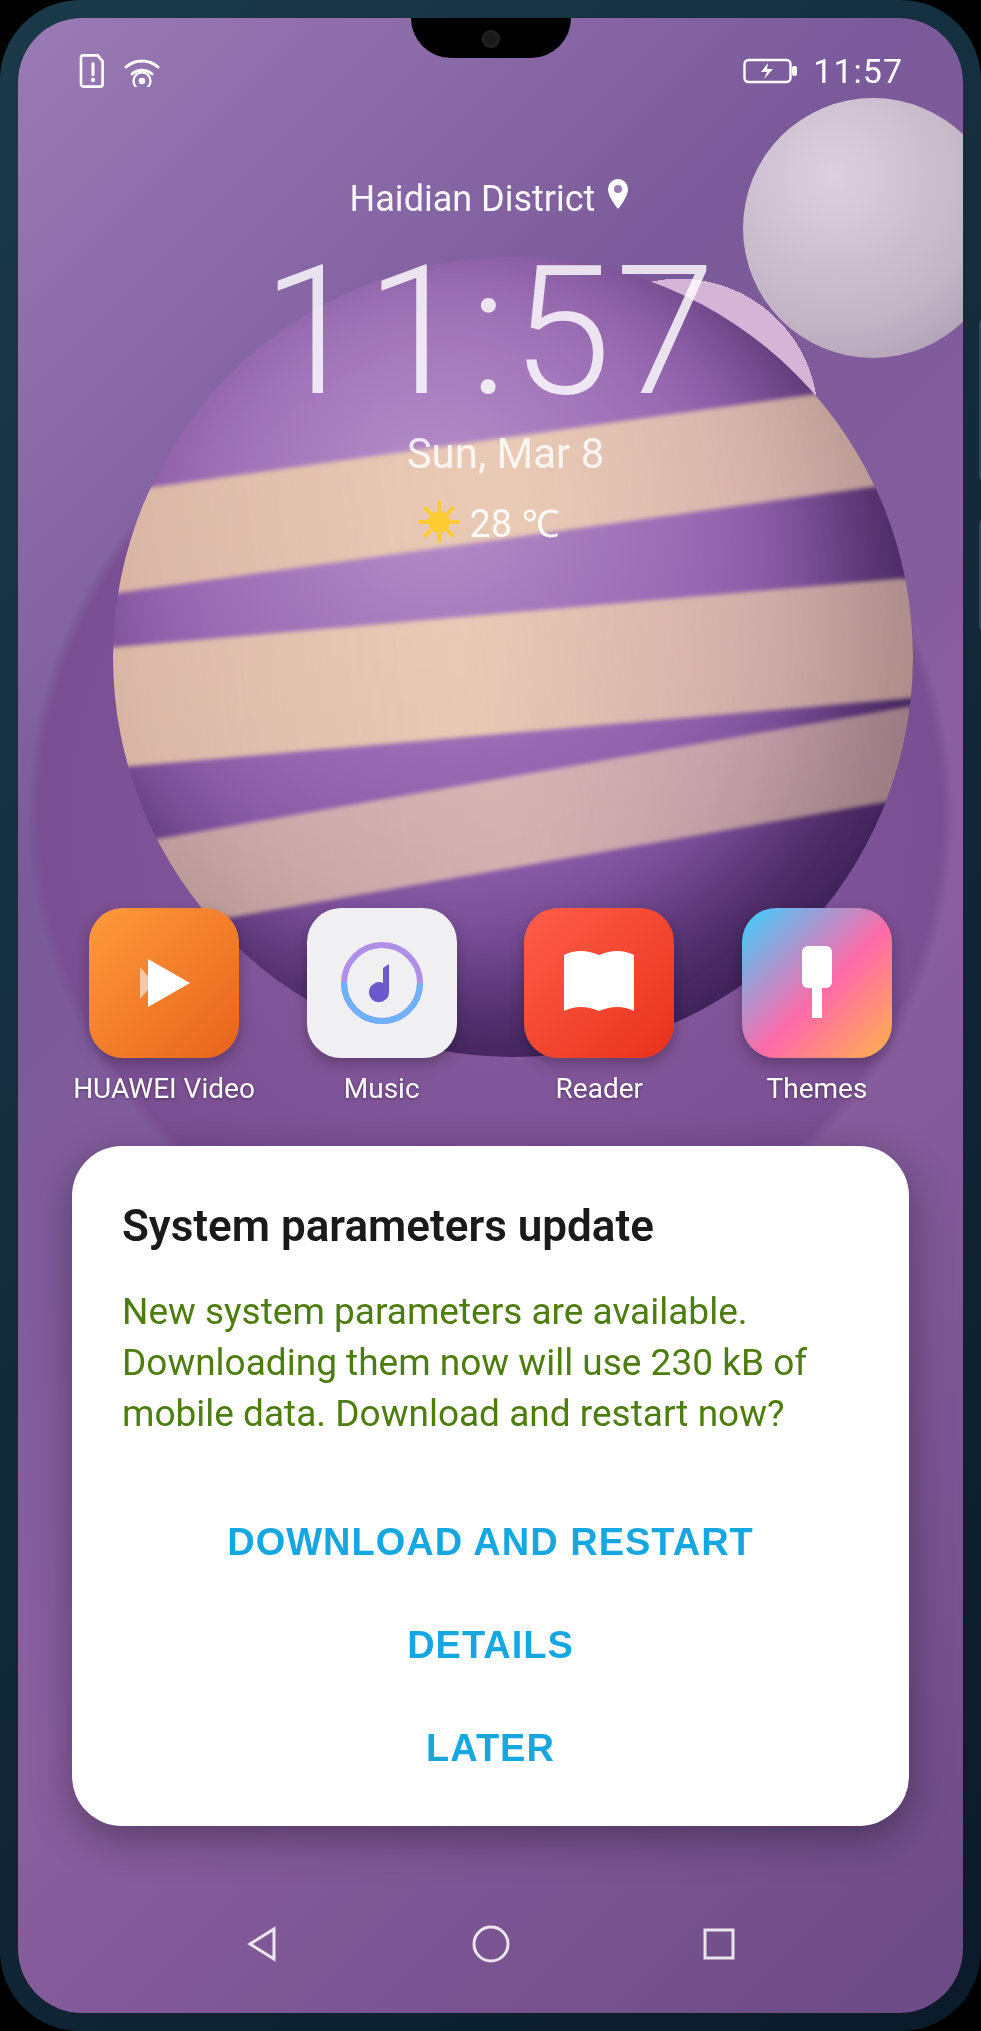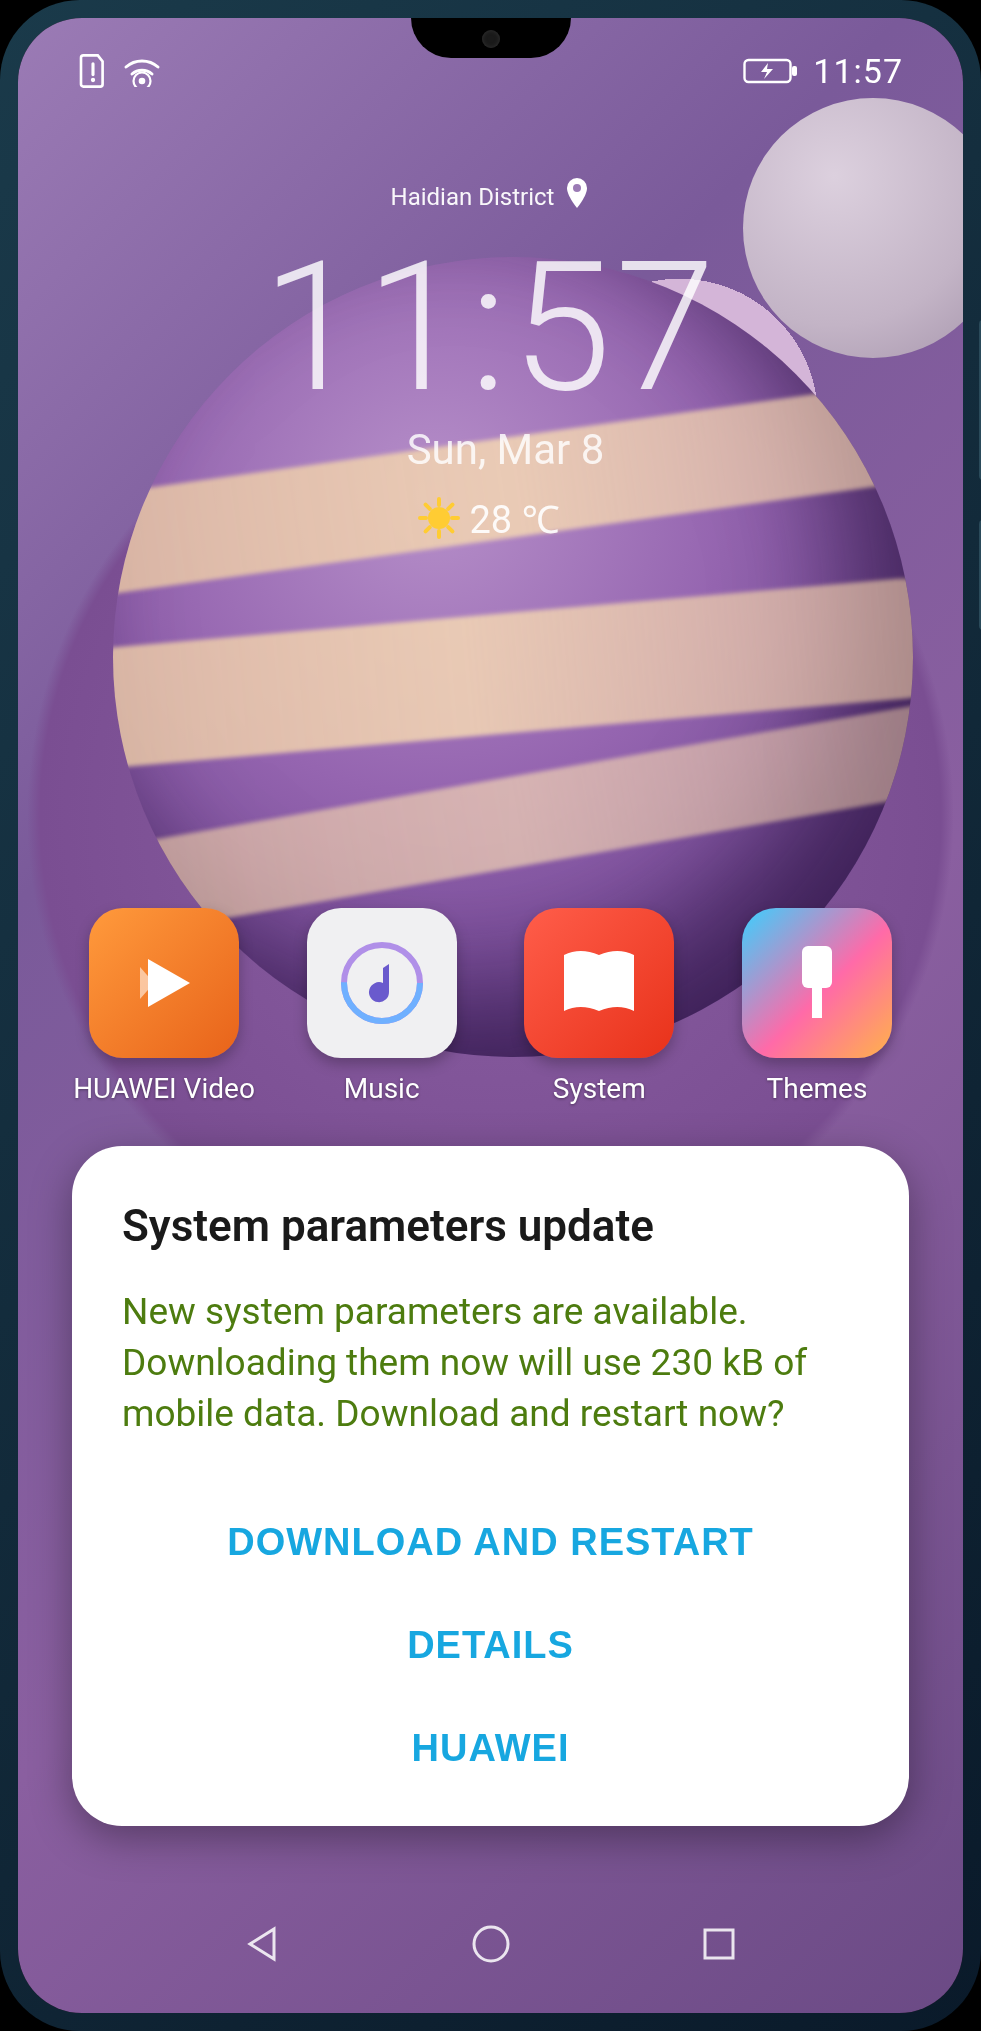--- a/index.html
+++ b/index.html
@@ -109,21 +109,21 @@
   .sim-icon svg, .wifi-icon svg, .battery-icon svg { display:block; }
   .lock-info {
     position: absolute;
     top: 160px;
     left: 0; right: 0;
     text-align: center;
     color: rgba(255,255,255,0.92);
     z-index: 10;
   }
   .location-row {
-    font-size: 24px;
+    font-size: 36px;
     display:flex;
     align-items:center;
     justify-content:center;
     gap:10px;
     color: rgba(255,255,255,0.95);
   }
   .clock {
     font-size: 180px;
     font-weight: 300;
     letter-spacing: 4px;
@@ -331,39 +331,39 @@
           </div>
           <div class="app-label">Music</div>
         </div>
         <div class="app">
           <div class="app-icon ic-reader">
             <svg width="86" height="76" viewBox="0 0 86 76">
               <path d="M8 10 q16 -8 35 0 v56 q-19 -8 -35 0 z" fill="#fff"></path>
               <path d="M78 10 q-16 -8 -35 0 v56 q19 -8 35 0 z" fill="#fff"></path>
             </svg>
           </div>
-          <div class="app-label">System</div>
+          <div class="app-label">Reader</div>
         </div>
         <div class="app">
           <div class="app-icon ic-themes">
             <svg width="70" height="90" viewBox="0 0 70 90">
               <rect x="20" y="8" width="30" height="42" rx="6" fill="#fff"></rect>
               <rect x="30" y="50" width="10" height="30" fill="#fff"></rect>
             </svg>
           </div>
           <div class="app-label">Themes</div>
         </div>
       </div>
 
       <div class="dialog">
         <div class="dialog-title">System parameters update</div>
         <div class="dialog-body">New system parameters are available. Downloading them now will use 230 kB of mobile data. Download and restart now?</div>
         <button class="dialog-btn">DOWNLOAD AND RESTART</button>
         <button class="dialog-btn">DETAILS</button>
-        <button class="dialog-btn">HUAWEI</button>
+        <button class="dialog-btn">LATER</button>
       </div>
 
       <div class="navbar">
         <div class="nav-btn">
           <svg width="42" height="42" viewBox="0 0 42 42">
               <polygon points="32,6 32,36 8,21" fill="none"></polygon>
             </svg>
         </div>
         <div class="nav-btn">
           <svg width="44" height="44" viewBox="0 0 44 44">

